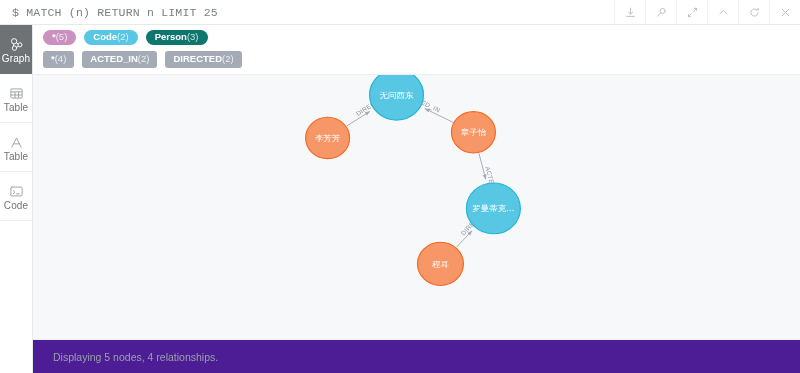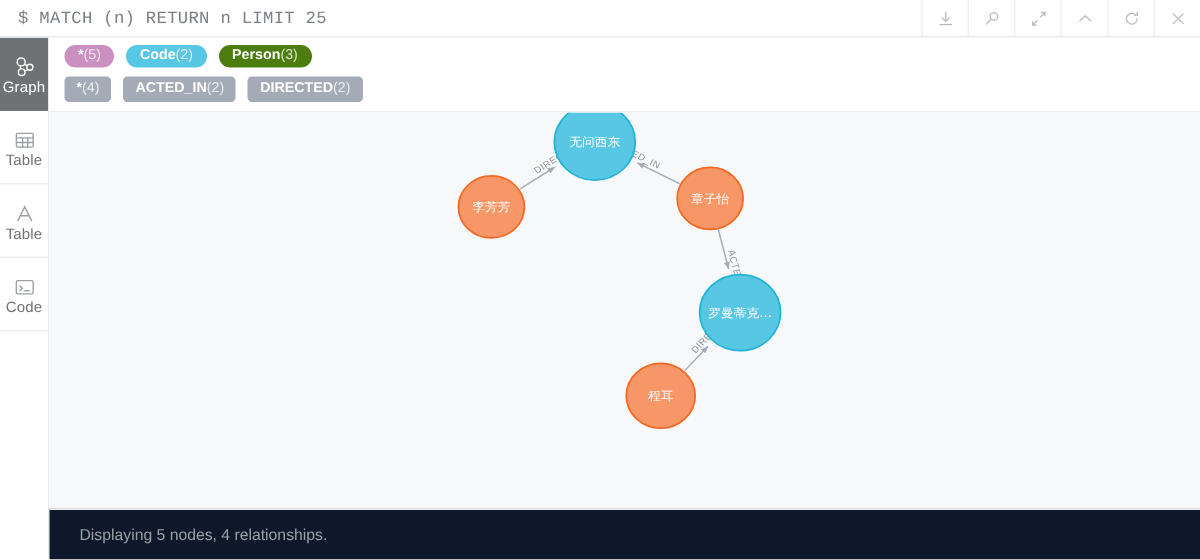--- a/index.html
+++ b/index.html
@@ -171,21 +171,21 @@
     letter-spacing: 0.35px;
     font-family: "Liberation Sans", sans-serif;
   }
 
   
   .statusbar {
     height: 33px;
     min-height: 33px;
     display: flex;
     align-items: center;
-    background: #0f172a;
+    background: #4c1d95;
     border-top: 1px solid #eceff1;
     padding-left: 20px;
   }
   .status-text {
     font-size: 10.5px;
     color: #9aa0a6;
   }
 </style>
 </head>
 <body>
@@ -295,21 +295,21 @@
       <div class="legend">
         <div class="legend-row">
           <span class="chip" style="background:#c990c0">
             <span class="cname">*</span>
               <span class="ccount">(5)</span>
           </span>
           <span class="chip" style="background:#57c7e3">
             <span class="cname">Code</span>
               <span class="ccount">(2)</span>
           </span>
-          <span class="chip" style="background:#4d7c0f">
+          <span class="chip" style="background:#0f766e">
             <span class="cname">Person</span>
               <span class="ccount">(3)</span>
           </span>
         </div>
         <div class="legend-row">
           <span class="chip rel">
             <span class="cname">*</span>
               <span class="ccount">(4)</span>
           </span>
           <span class="chip rel">

